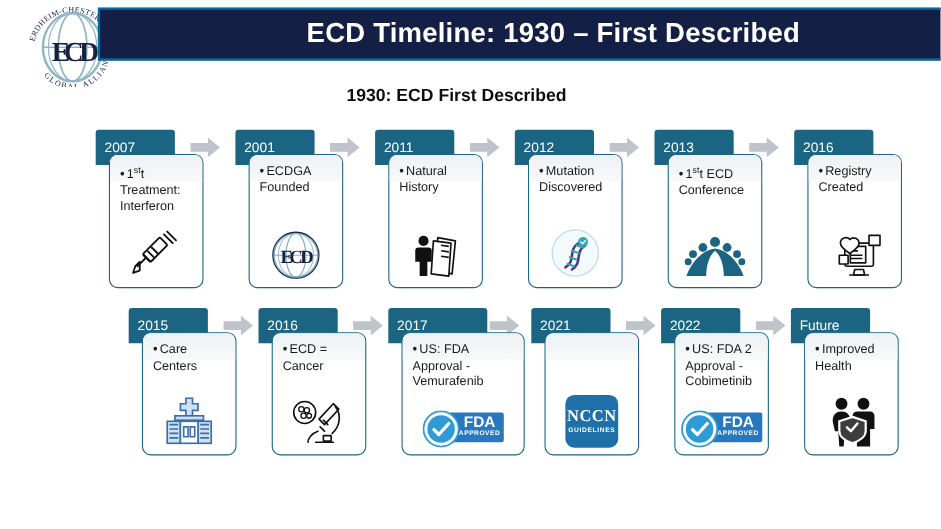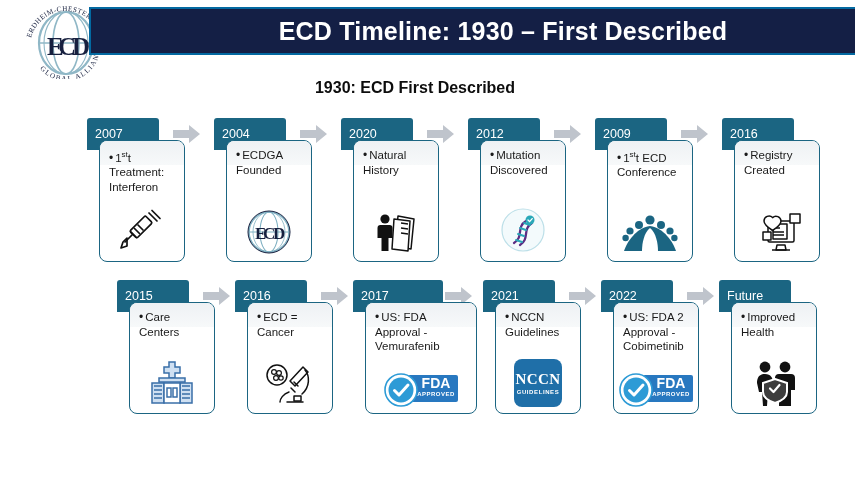--- a/index.html
+++ b/index.html
@@ -203,21 +203,21 @@
           </svg>
         </div>
       </div>
     </div>
     <div class="tl-arrow" style="left: 133px;">
       <svg width="28" height="20" viewBox="0 0 28 20">
     <path d="M0 6 H16 V1 L27 10 L16 19 V14 H0 Z" fill="#BFC4CC"></path>
   </svg>
     </div>
     <div class="tl-item" style="left: 174px;">
-      <div class="year-tab">2004</div>
+      <div class="year-tab">2001</div>
       <div class="card">
         <div class="card-text"><span class="bullet">•</span>ECDGA<br>Founded</div>
         <div class="card-icon">
           <svg width="46" height="46" viewBox="0 0 46 46">
         <ellipse cx="23" cy="23" rx="20" ry="20" fill="#ffffff" stroke="#7fb0c2" stroke-width="1.6"></ellipse>
         <ellipse cx="23" cy="23" rx="9" ry="20" fill="none" stroke="#7fb0c2" stroke-width="1.1"></ellipse>
         <ellipse cx="23" cy="23" rx="16" ry="20" fill="none" stroke="#7fb0c2" stroke-width="0.8"></ellipse>
         <line x1="3" y1="23" x2="43" y2="23" stroke="#7fb0c2" stroke-width="1"></line>
         <g fill="#17203f" font-family="'Liberation Serif', serif" font-weight="bold" font-size="17">
           <text x="9" y="30">E</text>
@@ -228,21 +228,21 @@
       </svg>
         </div>
       </div>
     </div>
     <div class="tl-arrow" style="left: 260px;">
       <svg width="28" height="20" viewBox="0 0 28 20">
     <path d="M0 6 H16 V1 L27 10 L16 19 V14 H0 Z" fill="#BFC4CC"></path>
   </svg>
     </div>
     <div class="tl-item" style="left: 301px;">
-      <div class="year-tab">2020</div>
+      <div class="year-tab">2011</div>
       <div class="card">
         <div class="card-text"><span class="bullet">•</span>Natural<br>History</div>
         <div class="card-icon">
           <svg width="52" height="46" viewBox="0 0 52 46">
         <g fill="none" stroke="#111" stroke-width="1.5" stroke-linejoin="round">
           <path d="M28 7 l16 3 -3 30 -16 -3 z" fill="#fff"></path>
           <path d="M24 10 l16 2 -2 30 -16 -2 z" fill="#fff"></path>
           <path d="M31 14 l7 1 M31 19 l7 1 M31 24 l7 1"></path>
         </g>
         <g fill="#111">
@@ -280,21 +280,21 @@
       </svg>
         </div>
       </div>
     </div>
     <div class="tl-arrow" style="left: 514px;">
       <svg width="28" height="20" viewBox="0 0 28 20">
     <path d="M0 6 H16 V1 L27 10 L16 19 V14 H0 Z" fill="#BFC4CC"></path>
   </svg>
     </div>
     <div class="tl-item" style="left: 555px;">
-      <div class="year-tab">2009</div>
+      <div class="year-tab">2013</div>
       <div class="card">
         <div class="card-text"><span class="bullet">•</span>1<sup>st</sup>t ECD<br>Conference</div>
         <div class="card-icon">
           <svg width="56" height="42" viewBox="0 0 56 42">
         <g fill="#1B6582">
           <circle cx="28" cy="7" r="4.6"></circle>
           <circle cx="17" cy="12" r="4"></circle>
           <circle cx="39" cy="12" r="4"></circle>
           <circle cx="8" cy="18" r="3.6"></circle>
           <circle cx="48" cy="18" r="3.6"></circle>
@@ -410,21 +410,20 @@
       </div>
     </div>
     <div class="tl-arrow" style="left: 445px;">
       <svg width="28" height="20" viewBox="0 0 28 20">
     <path d="M0 6 H16 V1 L27 10 L16 19 V14 H0 Z" fill="#BFC4CC"></path>
   </svg>
     </div>
     <div class="tl-item" style="left: 483px;">
       <div class="year-tab">2021</div>
       <div class="card">
-        <div class="card-text"><span class="bullet">•</span>NCCN<br>Guidelines</div>
         <div class="card-icon">
           <div class="nccn-badge" style="width:48px;height:48px;border-radius:8px;background:#1f6fa8;display:flex;flex-direction:column;align-items:center;justify-content:center;">
         <div style="color:#fff;font-family:'Liberation Serif',serif;font-size:15px;font-weight:bold;letter-spacing:0.4px;line-height:16px;">NCCN</div>
         <div style="color:#fff;font-size:6px;font-weight:bold;letter-spacing:0.6px;margin-top:2px;">GUIDELINES</div>
       </div>
         </div>
       </div>
     </div>
     <div class="tl-arrow" style="left: 569px;">
       <svg width="28" height="20" viewBox="0 0 28 20">

